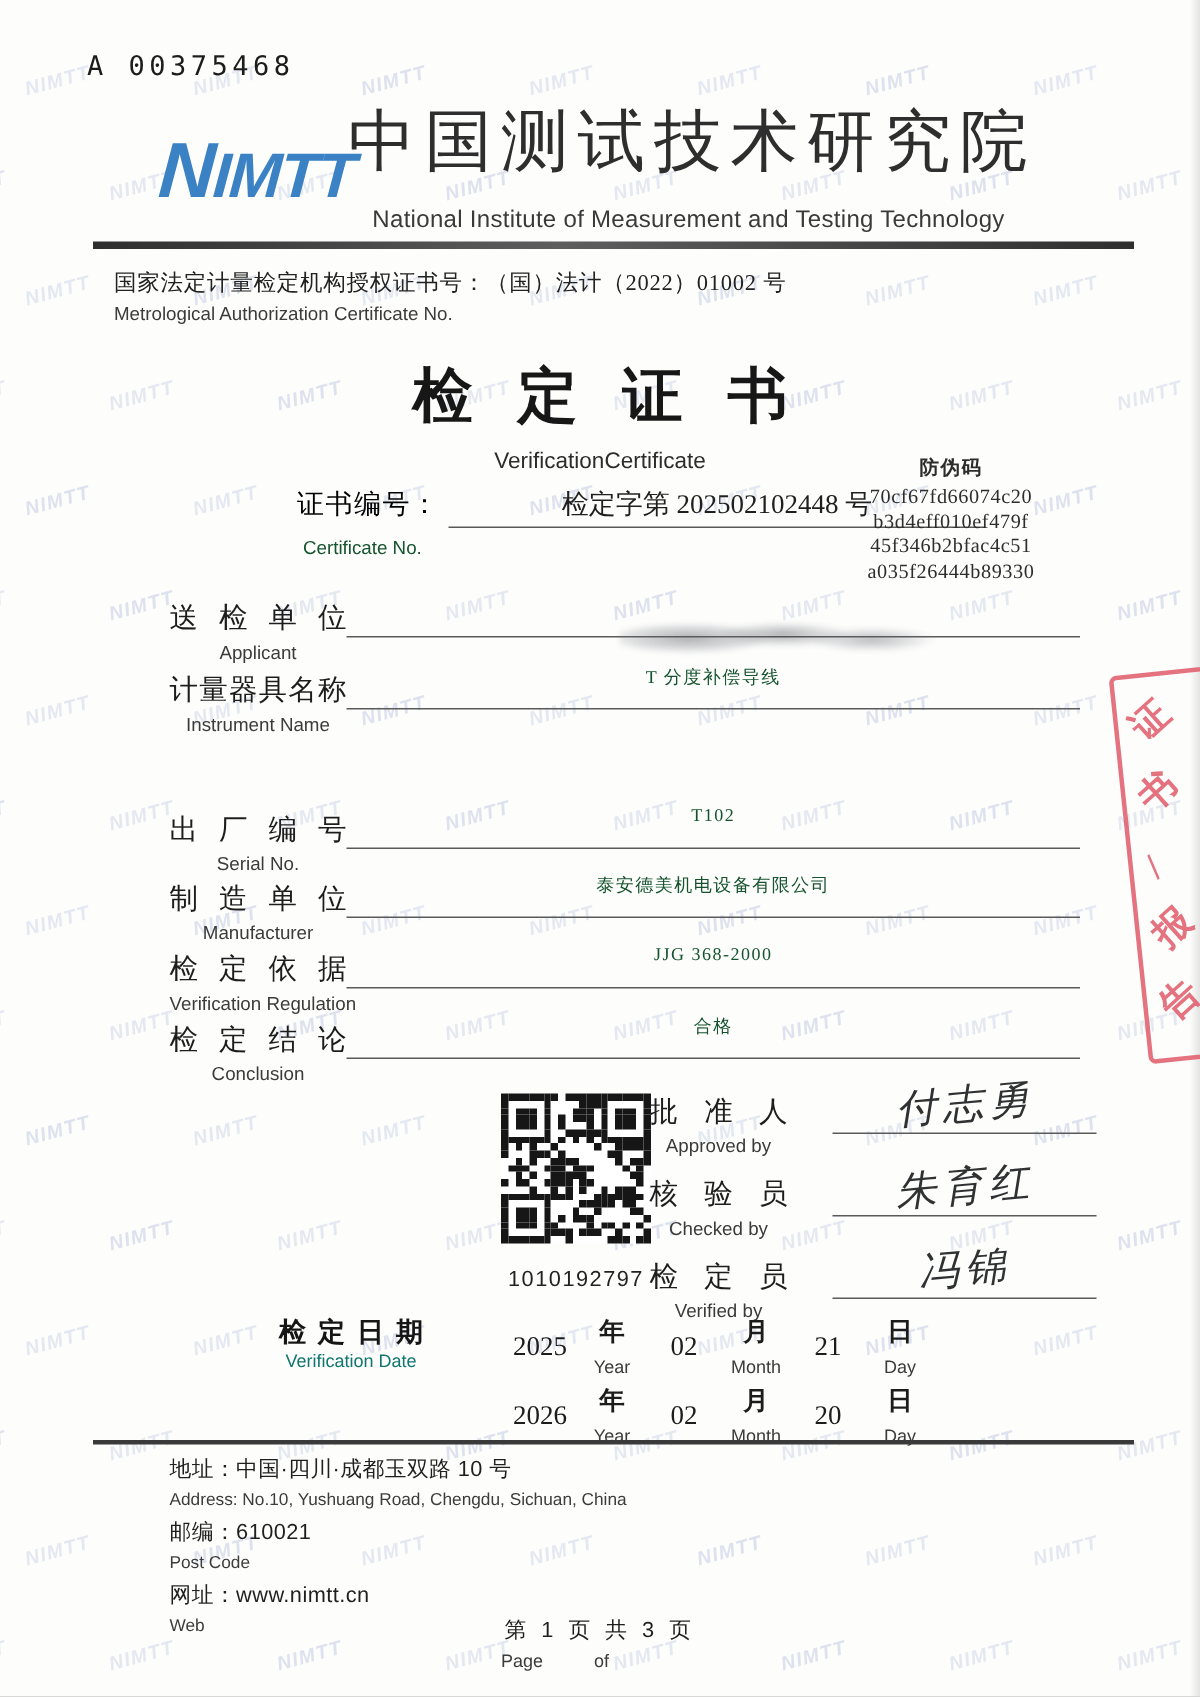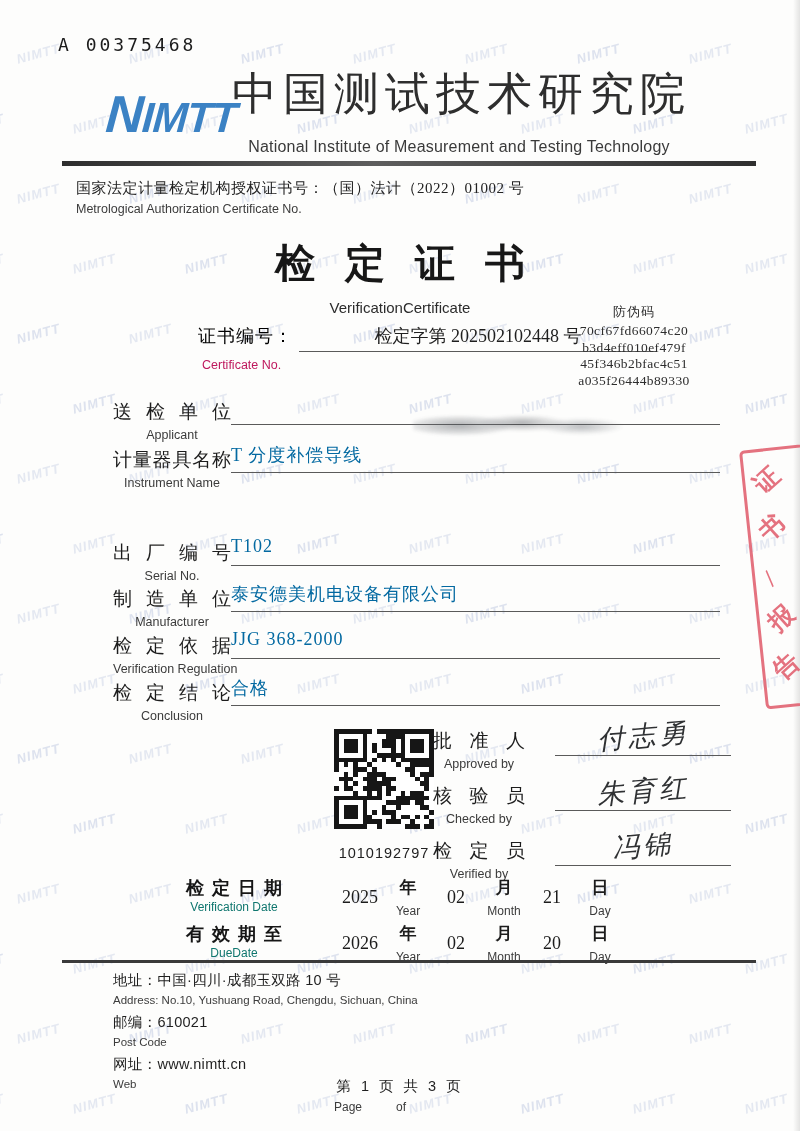--- a/index.html
+++ b/index.html
@@ -34,30 +34,30 @@
   .auth-en{font-size:12.5px;color:#3b3b3b;margin-top:4px;}
 
   
   .doc-title{position:absolute;left:0;top:236px;width:100%;text-align:center;font-family:"Liberation Serif","DejaVu Serif",serif;font-weight:bold;font-size:40px;letter-spacing:30px;text-indent:30px;color:#171717;}
   .doc-title-en{position:absolute;left:0;top:299px;width:100%;text-align:center;font-size:15px;color:#2c2c2c;}
 
   
   .cert-row{position:absolute;left:198px;top:324px;}
   .cert-label{font-family:"Liberation Serif","DejaVu Serif",serif;font-size:18px;color:#000000;letter-spacing:1px;}
   .cert-value{display:inline-block;width:358px;text-align:center;font-family:"Liberation Serif","DejaVu Serif",serif;font-size:18px;border-bottom:1.4px solid var(--line);padding-bottom:3px;margin-left:6px;color:#1f1f1f;}
-  .cert-label-en{font-size:12.5px;color:#be185d;margin-top:6px;margin-left:4px;}
+  .cert-label-en{font-size:12.5px;color:#14532d;margin-top:6px;margin-left:4px;}
   .antifake{position:absolute;left:552px;top:303px;width:164px;text-align:center;font-family:"Liberation Serif","DejaVu Serif",serif;color:#2d2d2d;}
-  .antifake .af-label{font-size:13px;letter-spacing:1px;margin-bottom:2px;font-family:"Liberation Sans",sans-serif;}
+  .antifake .af-label{font-size:13px;letter-spacing:1px;margin-bottom:2px;font-family:"Liberation Sans",sans-serif;font-weight:bold;}
   .antifake .af-line{font-size:13.5px;line-height:16.5px;letter-spacing:.4px;}
 
   
   .frow{position:absolute;left:113px;width:607px;height:44px;}
   .flabel-cn{width:118px;font-size:19px;color:#1d1d1d;text-align:justify;text-align-last:justify;font-family:"Liberation Serif","DejaVu Serif",serif;}
   .flabel-en{width:118px;font-size:12.5px;color:#3b3b3b;text-align:center;white-space:nowrap;margin-top:3px;}
-  .fvalue{position:absolute;left:118px;right:0;top:-4px;height:30px;border-bottom:1.3px solid var(--line);font-family:"Liberation Serif","DejaVu Serif",serif;font-size:18px;color:#0369a1;letter-spacing:1px;}
+  .fvalue{position:absolute;left:118px;right:0;top:-4px;height:30px;border-bottom:1.3px solid var(--line);text-align:center;font-family:"Liberation Serif","DejaVu Serif",serif;font-size:12px;color:#14532d;letter-spacing:1px;}
   .smudge{position:absolute;left:300px;top:14px;width:210px;height:24px;filter:blur(1.6px);opacity:.85;
     background:
       radial-gradient(ellipse 34% 55% at 22% 52%,rgba(85,90,96,.55),rgba(120,124,130,.22) 62%,transparent 78%),
       radial-gradient(ellipse 30% 50% at 52% 42%,rgba(70,74,80,.5),transparent 72%),
       radial-gradient(ellipse 28% 48% at 80% 56%,rgba(95,100,108,.5),transparent 74%);}
 
   
   .qr{position:absolute;left:334px;top:729px;width:100px;height:100px;background:#fff;display:grid;grid-template-columns:repeat(21,1fr);grid-template-rows:repeat(21,1fr);}
   .qr div.f{background:#161616;}
   .qr-num{position:absolute;left:322px;top:845px;width:124px;text-align:center;font-size:14.5px;color:#222;letter-spacing:1px;}
@@ -784,24 +784,20 @@
         <span class="dcol num">
             <span class="d-top">21</span>
           </span>
         <span class="dcol unit">
             <span class="d-top">日</span>
             <span class="d-bot">Day</span>
           </span>
       </div>
     </div>
     <div class="drow" style="top:922px">
-      <div class="dlabel">
-        <div class="dlabel-cn">有效期至</div>
-        <div class="dlabel-en">DueDate</div>
-      </div>
       <div class="dvals">
         <span class="dcol num">
             <span class="d-top">2026</span>
           </span>
         <span class="dcol unit">
             <span class="d-top">年</span>
             <span class="d-bot">Year</span>
           </span>
         <span class="dcol num">
             <span class="d-top">02</span>

